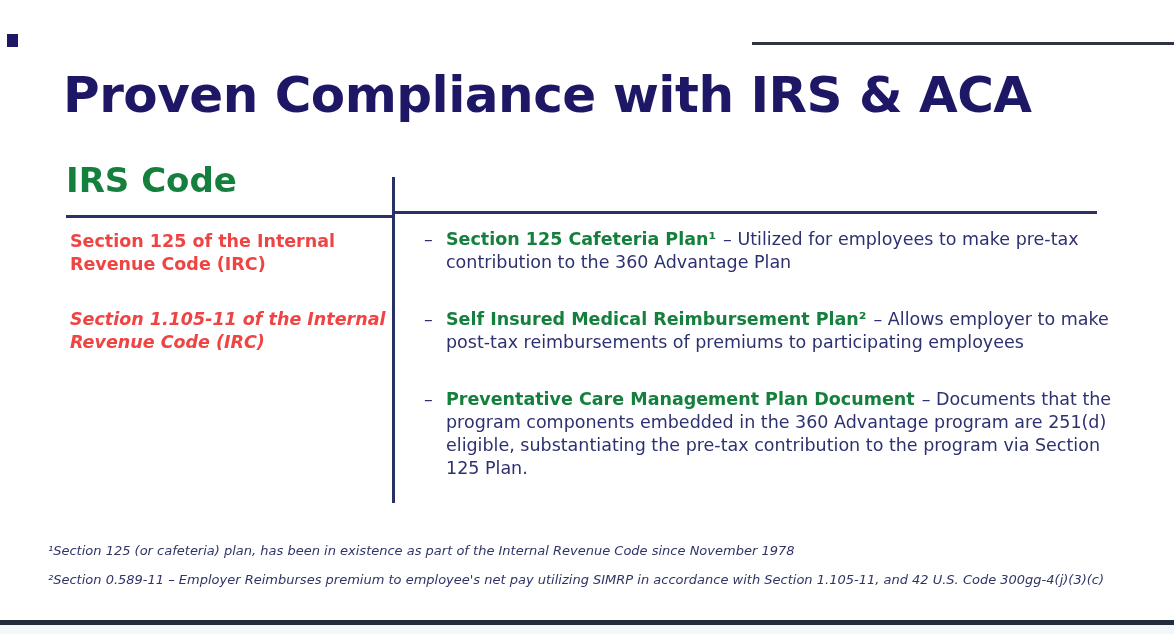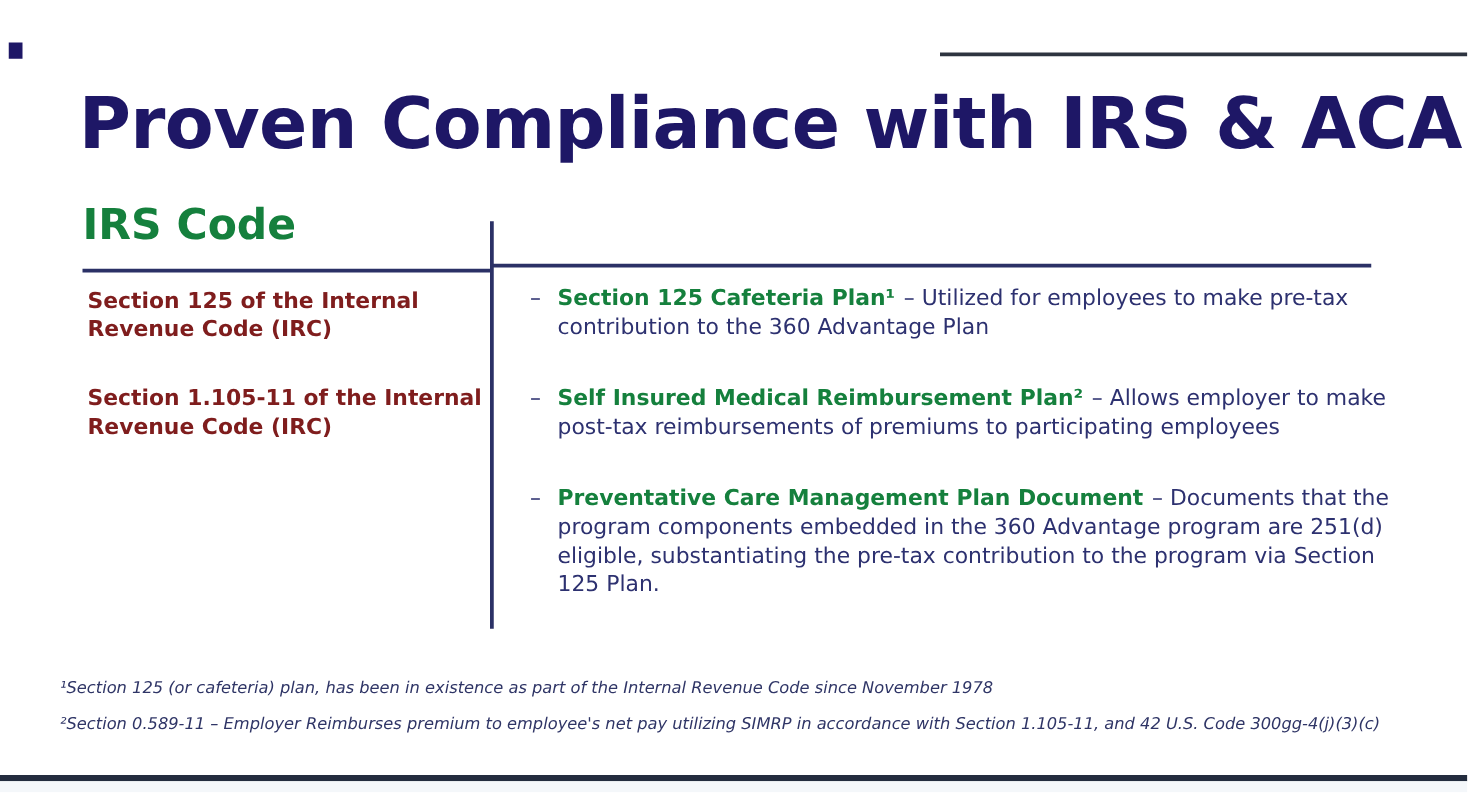--- a/index.html
+++ b/index.html
@@ -29,21 +29,21 @@
     top: 42px;
     width: 422px;
     height: 3px;
     background: #2e3440;
   }
   .title {
     position: absolute;
     left: 63px;
     top: 66px;
     margin: 0;
-    font-size: 57px;
+    font-size: 50px;
     font-weight: 800;
     letter-spacing: -0.5px;
     color: #1e1766;
     white-space: nowrap;
   }
   .col-header {
     position: absolute;
     margin: 0;
     top: 160px;
     font-size: 34px;
@@ -71,24 +71,24 @@
   .left-items {
     position: absolute;
     left: 70px;
     top: 230px;
     width: 330px;
   }
   .left-item {
     font-size: 17.5px;
     font-weight: bold;
     line-height: 23px;
-    color: #7f1d1d;
+    color: #ef4444;
     white-space: pre-line;
   }
-  .left-item + .left-item { margin-top: 32px; }
+  .left-item + .left-item { margin-top: 32px; font-style: italic; }
   .bullets {
     position: absolute;
     left: 424px;
     top: 228px;
     width: 694px;
   }
   .bullet {
     display: flex;
     align-items: flex-start;
     margin-bottom: 34px;

